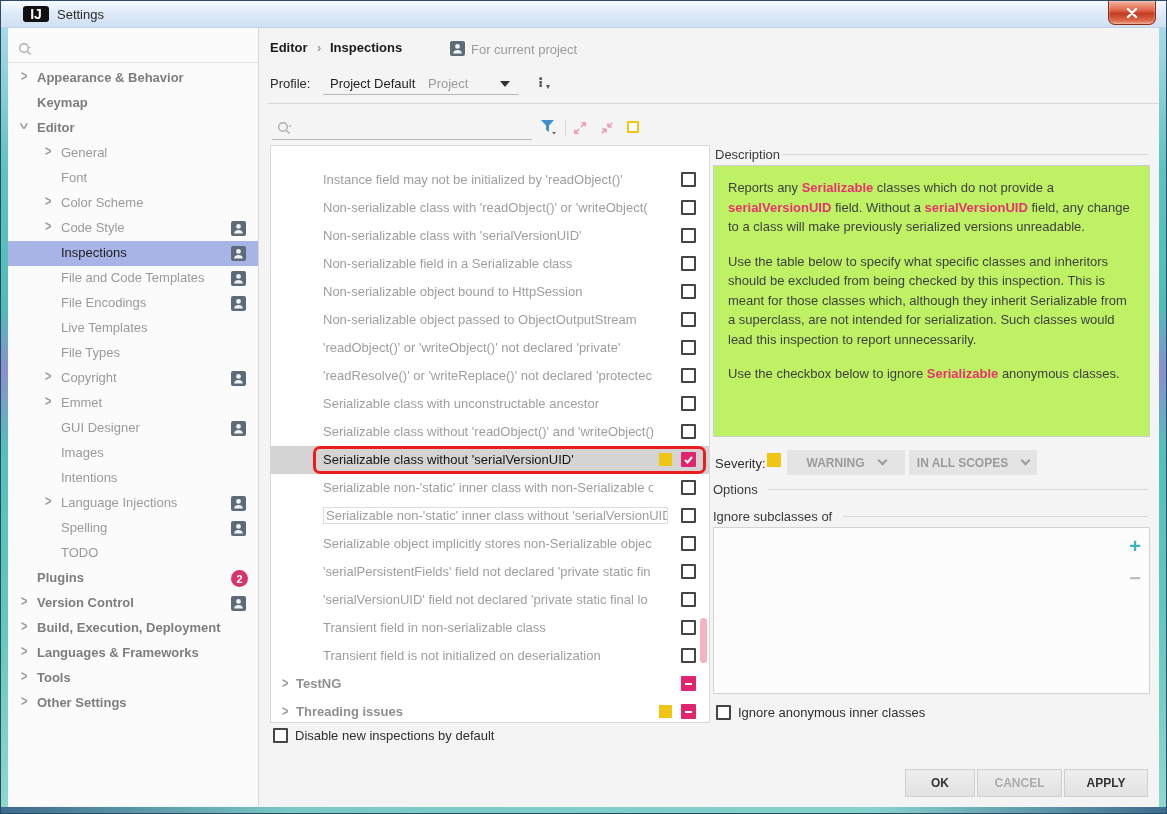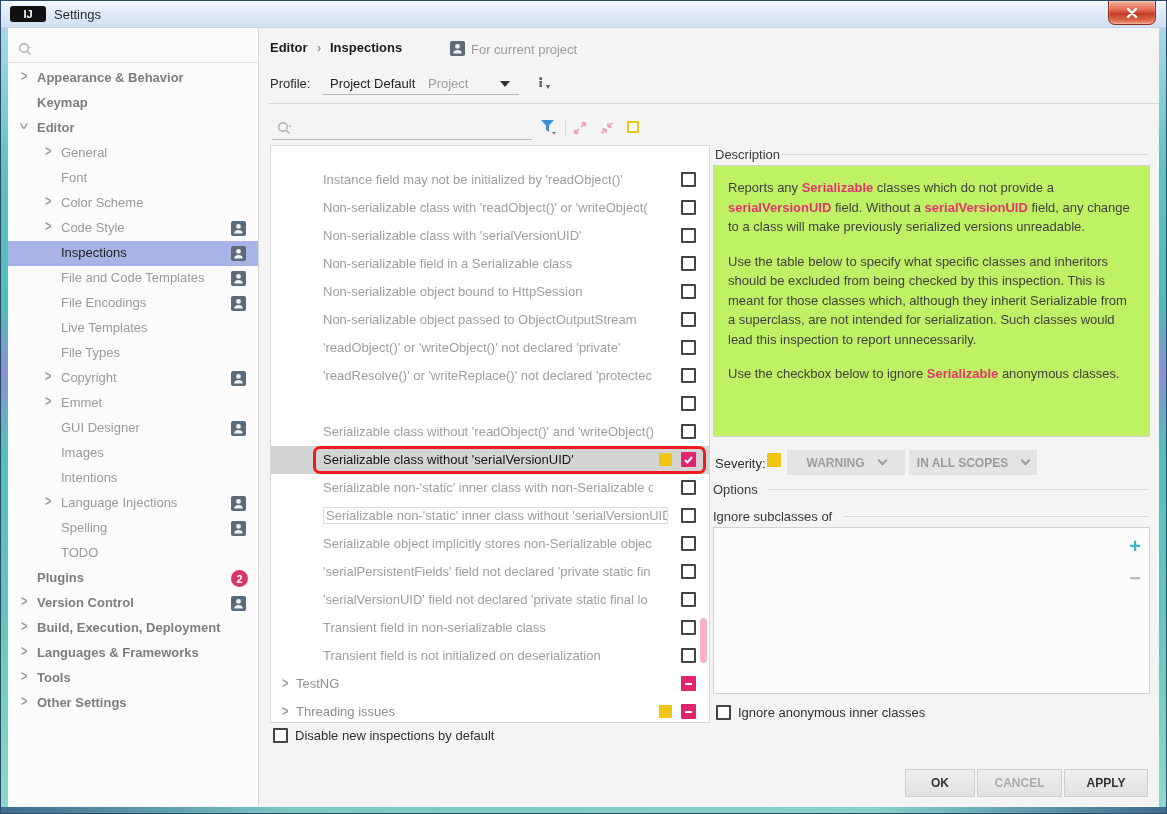--- a/index.html
+++ b/index.html
@@ -9,22 +9,22 @@
   .window { position:absolute; left:0; top:0; width:1167px; height:814px; background:#f4f4f4; }
   .frame  { position:absolute; inset:0; border:1px solid #2b4a66; pointer-events:none; z-index:50; }
   .edge-v { position:absolute; top:27px; bottom:6px; width:7px; z-index:40;
             background:linear-gradient(180deg,#a9d9e9 0%,#5fc3c0 18%,#50bcb8 36%,#8a8fd0 44%,#55bfba 54%,#63c8bb 76%,#8fd8cc 100%); }
   .edge-bottom { position:absolute; left:1px; right:1px; bottom:1px; height:6px; z-index:40;
             background:linear-gradient(90deg,#3f6b8e,#79c9c4 25%,#86d2cd 75%,#3f6b8e); }
 
   .titlebar { position:absolute; left:1px; top:1px; right:1px; height:27px; z-index:45;
               background:linear-gradient(180deg,#f6faff 0%,#dde9f8 50%,#cfe0f2 100%);
               border-bottom:1px solid #c2d4e8; display:flex; align-items:center; }
-  .app-icon { width:36px; height:16px; margin:0 8px 0 9px; background:#101010; border-radius:3px;
-              color:#fff; font-size:11px; font-weight:bold; display:flex; align-items:center; justify-content:center; }
+  .app-icon { width:26px; height:16px; margin:0 8px 0 22px; background:#101010; border-radius:3px;
+              color:#fff; font-size:14px; font-weight:bold; display:flex; align-items:center; justify-content:center; }
   .title-text { font-size:13px; color:#2a2a2a; }
   .close-btn { position:absolute; right:10px; top:0; width:48px; height:24px;
                background:linear-gradient(180deg,#f0b49f 0%,#e2664c 40%,#c33b23 55%,#dd6a4a 85%,#eda083 100%);
                border:1px solid #8e2d1a; border-top:none; border-radius:0 0 7px 7px;
                display:flex; align-items:center; justify-content:center; box-shadow:inset 0 0 2px rgba(255,255,255,.7); }
 
   .sidebar { position:absolute; left:8px; top:28px; width:251px; height:778px;
              background:#fbfbfb; border-right:1px solid #d6d6d6; overflow:hidden; z-index:10;}
   .side-search { position:absolute; left:10px; top:14px; display:flex; align-items:center; gap:2px; }
   .side-divider { position:absolute; left:0; top:34px; width:100%; height:1px; background:#e0e0e0; }
@@ -57,21 +57,21 @@
   .srch-underline { position:absolute; height:1px; background:#b9b9b9; }
   .toolbar-icon { position:absolute; }
   .vsep { position:absolute; width:1px; height:16px; background:#dadada; }
   .ysq-outline { width:12px; height:12px; border:2px solid #f0c514; border-radius:1px; background:#fff; }
 
   .list-panel { position:absolute; left:270px; top:145px; width:440px; height:578px;
                 background:#fff; border:1px solid #d9d9d9; overflow:hidden; }
   .insp-row { position:absolute; left:0; width:100%; height:28px; }
   .insp-row.sel { background:#d4d4d4; }
   .insp-label { position:absolute; top:6px; white-space:nowrap; overflow:hidden; max-width:330px; color:#9e9e9e; }
-  .insp-row.group .insp-label { font-weight:normal; color:#8f8f8f; }
+  .insp-row.group .insp-label { font-weight:bold; color:#8f8f8f; }
   .insp-row.sel .insp-label { color:#141414; }
   .insp-label.boxed { border:1px solid #dcdcdc; padding:0 2px; margin-top:-1px; max-width:345px; }
   .cb { position:absolute; right:13px; top:6px; width:15px; height:15px; border:2px solid #454545;
         border-radius:1px; background:#fff; }
   .cb.checked, .cb.minus { background:#e0256e; border-color:#e0256e; }
   .cb .bar { position:absolute; left:2px; top:4.5px; width:7px; height:2px; background:#fff; }
   .ysq { position:absolute; right:37px; top:7px; width:13px; height:13px; background:#f0c514; }
   .red-annot { position:absolute; left:42px; right:3px; top:0; bottom:0;
                border:3px solid #ee1d1d; border-radius:7px; z-index:5; }
   .pink-thumb { position:absolute; right:2px; top:472px; width:7px; height:45px;
@@ -357,20 +357,21 @@
       </div>
       <div class="insp-row" style="top: 188px;">
         <span class="insp-label " style="left:52px">'readObject()' or 'writeObject()' not declared 'private'</span>
         <span class="cb"></span>
       </div>
       <div class="insp-row" style="top: 216px;">
         <span class="insp-label " style="left:52px">'readResolve()' or 'writeReplace()' not declared 'protectec</span>
         <span class="cb"></span>
       </div>
       <div class="insp-row" style="top: 244px;">
+        <span class="insp-label " style="left:52px">Serializable class with unconstructable ancestor</span>
         <span class="cb"></span>
       </div>
       <div class="insp-row" style="top: 272px;">
         <span class="insp-label " style="left:52px">Serializable class without 'readObject()' and 'writeObject()</span>
         <span class="cb"></span>
       </div>
       <div class="insp-row sel" style="top: 300px;">
         <span class="insp-label " style="left:52px">Serializable class without 'serialVersionUID'</span>
         <span class="ysq"></span>
         <span class="cb checked">

